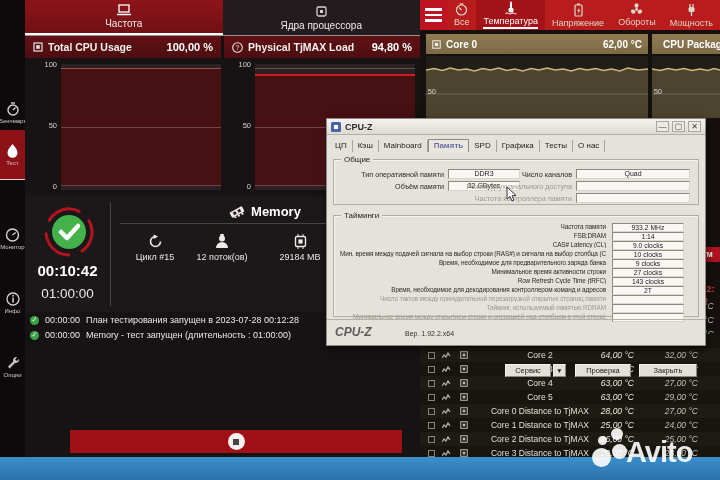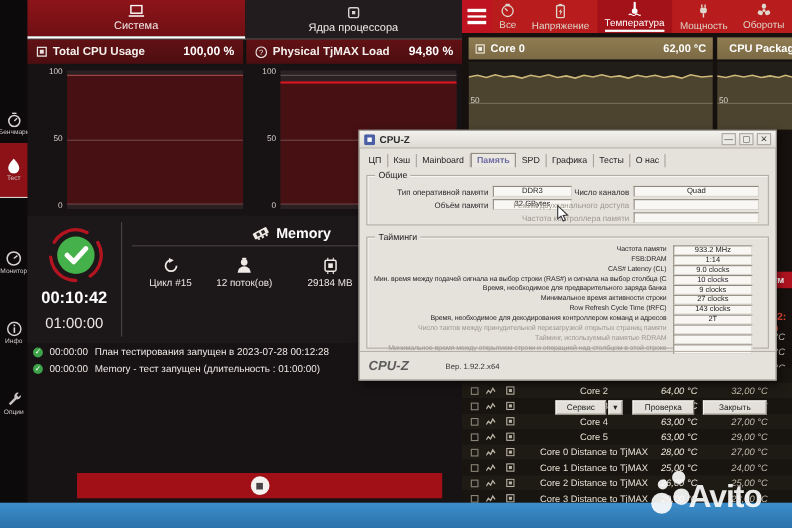--- a/index.html
+++ b/index.html
@@ -154,21 +154,21 @@
         <span class="lbl">Опции</span>
       </div>
     </div>
 
     <div class="abs tabbar">
       <div class="tab active">
         <svg width="16" height="12" viewBox="0 0 16 12">
             <rect x="3" y="1" width="10" height="7" fill="none" stroke="#fff" stroke-width="1.3"></rect>
             <line x1="1" y1="10.5" x2="15" y2="10.5" stroke="#fff" stroke-width="1.5"></line>
           </svg>
-        <span class="lbl">Система</span>
+        <span class="lbl">Частота</span>
       </div>
       <div class="tab">
         <svg width="13" height="13" viewBox="0 0 13 13">
             <rect x="2" y="2" width="9" height="9" rx="1.5" fill="none" stroke="#d8d2d2" stroke-width="1.3"></rect>
             <rect x="5" y="5" width="3" height="3" fill="#d8d2d2"></rect>
           </svg>
         <span class="lbl">Ядра процессора</span>
       </div>
     </div>
 
@@ -290,53 +290,53 @@
           <i></i>
         </div>
       <div class="rmi">
         <svg width="13" height="13" viewBox="0 0 13 13">
             <circle cx="6.5" cy="7" r="5" fill="none" stroke="#ddd7cc" stroke-width="1.2"></circle>
             <line x1="6.5" y1="7" x2="4" y2="4.5" stroke="#ddd7cc" stroke-width="1.1"></line>
             <line x1="4.5" y1="1" x2="8.5" y2="1" stroke="#ddd7cc" stroke-width="1.2"></line>
           </svg>
         <span class="lbl">Все</span>
       </div>
+      <div class="rmi active">
+        <svg width="12" height="14" viewBox="0 0 12 14">
+            <rect x="5" y="0.5" width="2" height="7" rx="1" fill="#fff"></rect>
+            <circle cx="6" cy="9" r="2.6" fill="#fff"></circle>
+            <path d="M0.5 12.5 q1.5 -1.2 3 0 q1.5 1.2 3 0 q1.5 -1.2 3 0 q1 0.8 2 0.2" stroke="#fff" stroke-width="1" fill="none"></path>
+          </svg>
+        <span class="lbl">Температура</span>
+      </div>
       <div class="rmi">
         <svg width="11" height="14" viewBox="0 0 11 14">
             <rect x="2" y="2" width="7" height="11" rx="1" fill="none" stroke="#ddd7cc" stroke-width="1.2"></rect>
             <rect x="4" y="0.5" width="3" height="1.5" fill="#ddd7cc"></rect>
             <polygon points="6.5,4.5 4,8 5.5,8 4.8,11 7.4,7.2 5.8,7.2" fill="#ddd7cc"></polygon>
           </svg>
         <span class="lbl">Напряжение</span>
       </div>
-      <div class="rmi active">
-        <svg width="12" height="14" viewBox="0 0 12 14">
-            <rect x="5" y="0.5" width="2" height="7" rx="1" fill="#fff"></rect>
-            <circle cx="6" cy="9" r="2.6" fill="#fff"></circle>
-            <path d="M0.5 12.5 q1.5 -1.2 3 0 q1.5 1.2 3 0 q1.5 -1.2 3 0 q1 0.8 2 0.2" stroke="#fff" stroke-width="1" fill="none"></path>
-          </svg>
-        <span class="lbl">Температура</span>
+      <div class="rmi">
+        <svg width="13" height="13" viewBox="0 0 13 13">
+            <circle cx="6.5" cy="6.5" r="1.4" fill="#ddd7cc"></circle>
+            <ellipse cx="6.5" cy="2.6" rx="2" ry="2.4" fill="#ddd7cc"></ellipse>
+            <ellipse cx="3.2" cy="8.6" rx="2.4" ry="2" fill="#ddd7cc" transform="rotate(25 3.2 8.6)"></ellipse>
+            <ellipse cx="9.8" cy="8.6" rx="2.4" ry="2" fill="#ddd7cc" transform="rotate(-25 9.8 8.6)"></ellipse>
+          </svg>
+        <span class="lbl">Обороты</span>
       </div>
       <div class="rmi">
         <svg width="11" height="14" viewBox="0 0 11 14">
             <rect x="2.5" y="4" width="6" height="5" rx="1.5" fill="#ddd7cc"></rect>
             <line x1="4" y1="1" x2="4" y2="4" stroke="#ddd7cc" stroke-width="1.3"></line>
             <line x1="7" y1="1" x2="7" y2="4" stroke="#ddd7cc" stroke-width="1.3"></line>
             <line x1="5.5" y1="9" x2="5.5" y2="13" stroke="#ddd7cc" stroke-width="1.3"></line>
           </svg>
         <span class="lbl">Мощность</span>
-      </div>
-      <div class="rmi">
-        <svg width="13" height="13" viewBox="0 0 13 13">
-            <circle cx="6.5" cy="6.5" r="1.4" fill="#ddd7cc"></circle>
-            <ellipse cx="6.5" cy="2.6" rx="2" ry="2.4" fill="#ddd7cc"></ellipse>
-            <ellipse cx="3.2" cy="8.6" rx="2.4" ry="2" fill="#ddd7cc" transform="rotate(25 3.2 8.6)"></ellipse>
-            <ellipse cx="9.8" cy="8.6" rx="2.4" ry="2" fill="#ddd7cc" transform="rotate(-25 9.8 8.6)"></ellipse>
-          </svg>
-        <span class="lbl">Обороты</span>
       </div>
     </div>
 
     <div class="tpanel-hdr" style="left:6px;width:222px">
       <svg width="9" height="9" viewBox="0 0 9 9">
           <rect x="0.8" y="0.8" width="7.4" height="7.4" fill="none" stroke="#f3efe6" stroke-width="1"></rect>
           <rect x="2.8" y="2.8" width="3.4" height="3.4" fill="#f3efe6"></rect>
         </svg>
       <span class="lbl">Core 0</span>
       <span class="val">62,00 °C</span>

